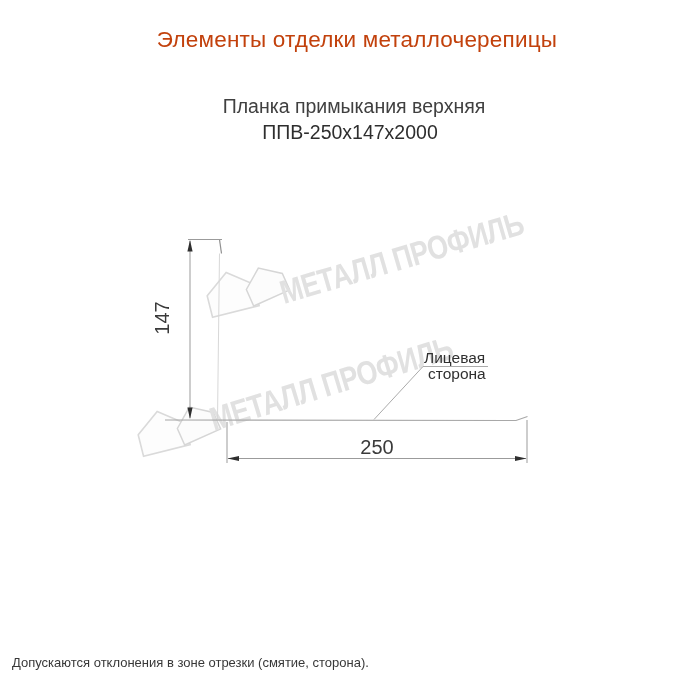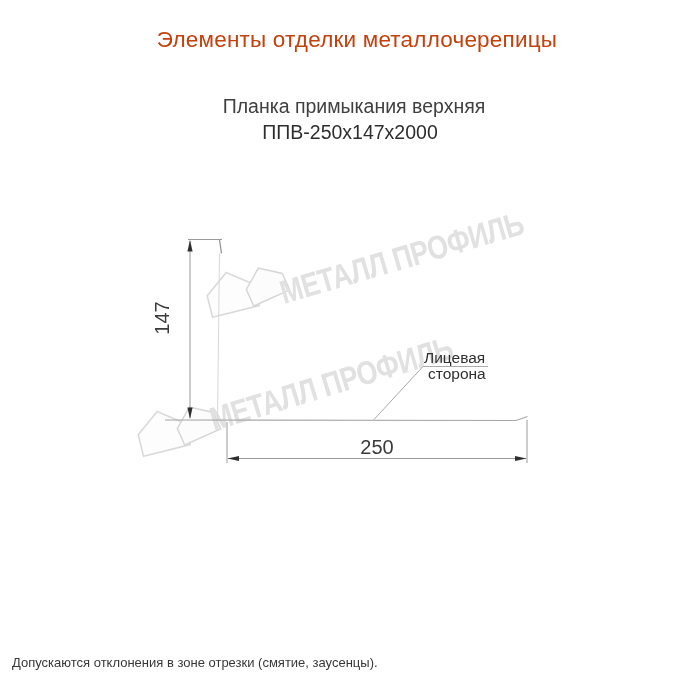--- a/index.html
+++ b/index.html
@@ -136,16 +136,16 @@
     </g>
 
     <g>
       <path d="M 374 419.5 L 423 366.5 L 488 366.5" stroke="#ababab" stroke-width="1" fill="none"></path>
       <text class="label-text" x="424" y="363">Лицевая</text>
       <text class="label-text" x="428" y="379">сторона</text>
     </g>
   </svg>
 
   <div class="footnotes">
-    <div>Допускаются отклонения в зоне отрезки (смятие, заусенцы).</div>
+    <div>Допускаются отклонения в зоне отрезки (смятие, сторона).</div>
   </div>
 
 </div>
 
 </body></html>

